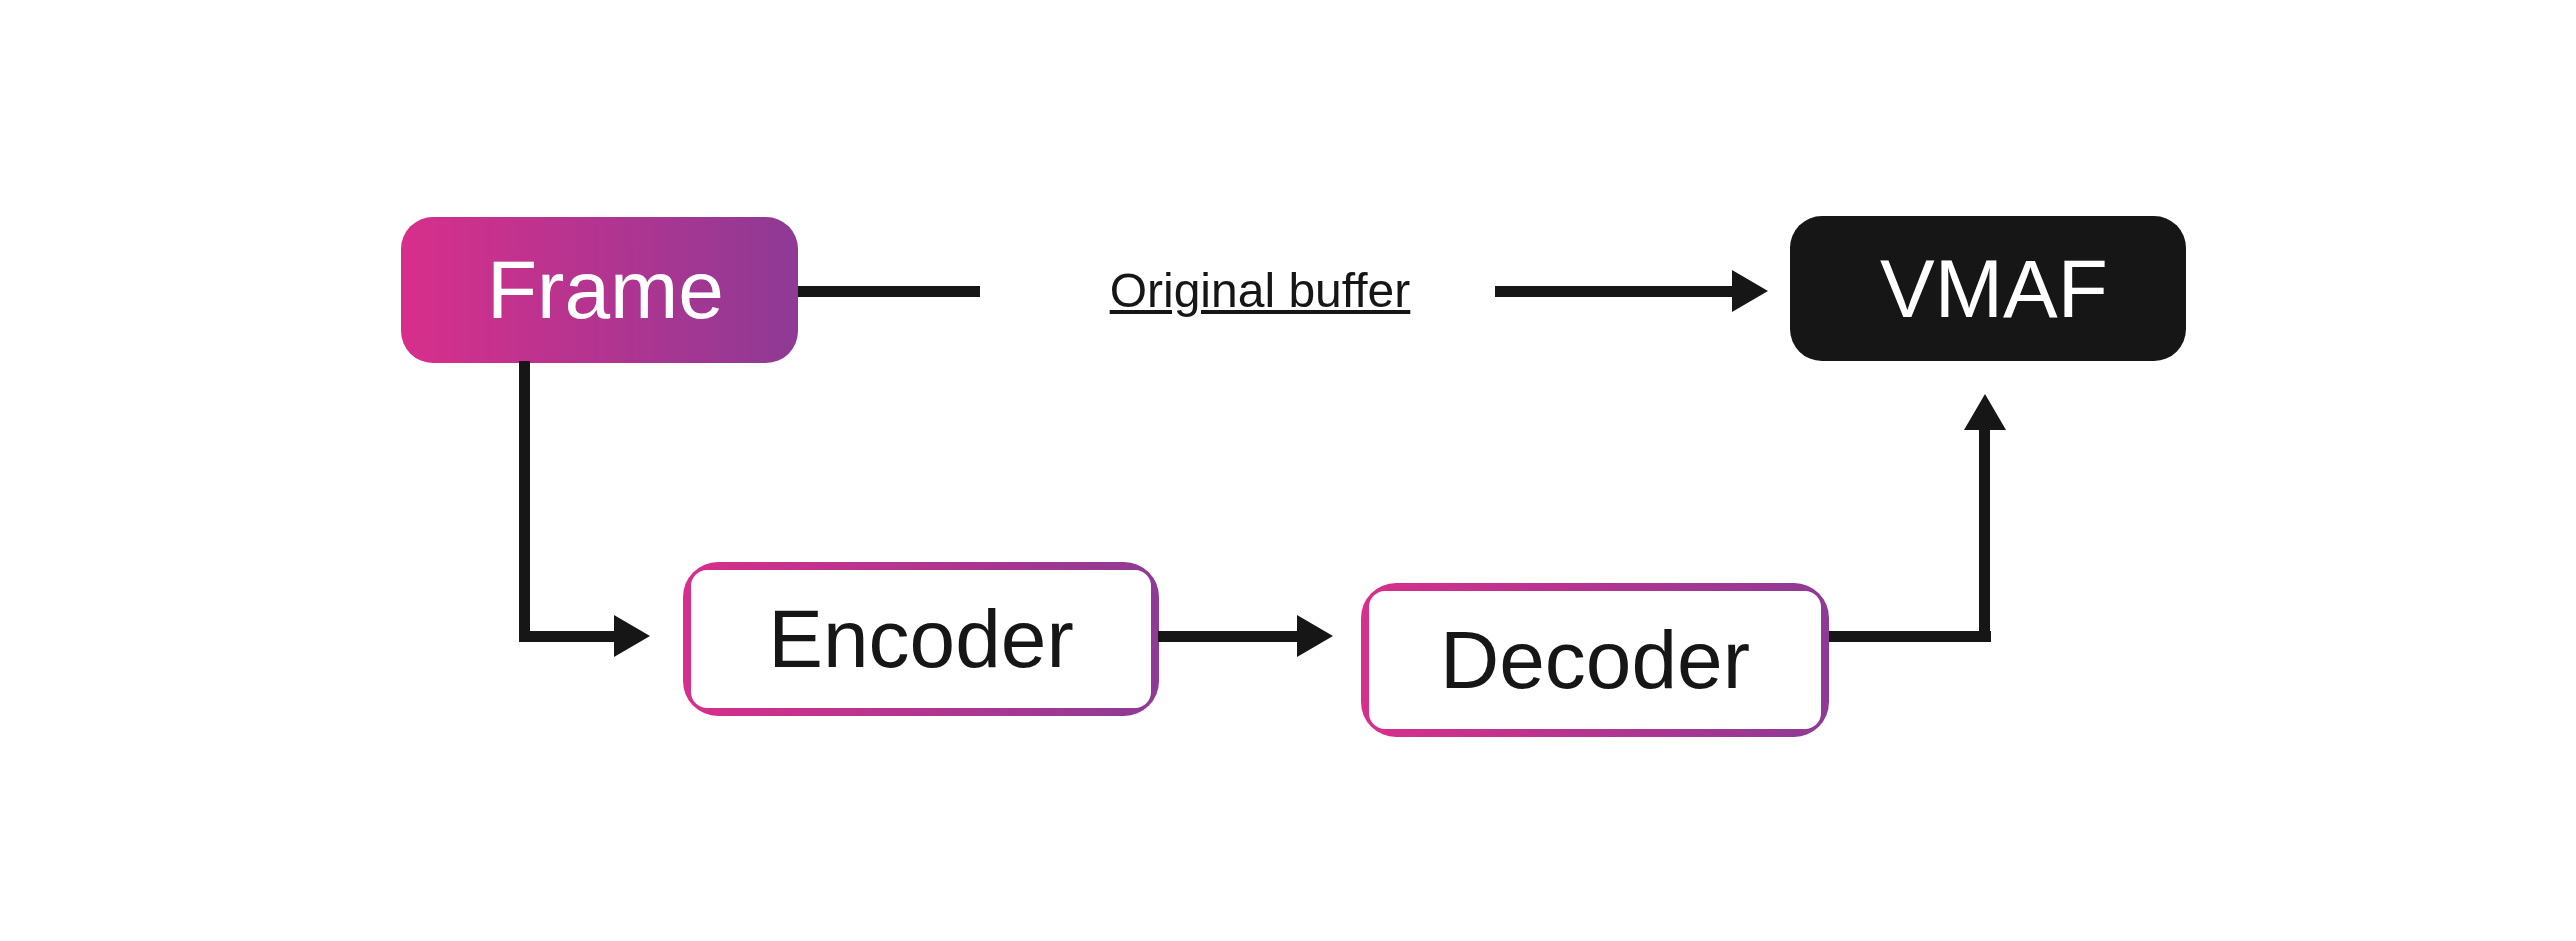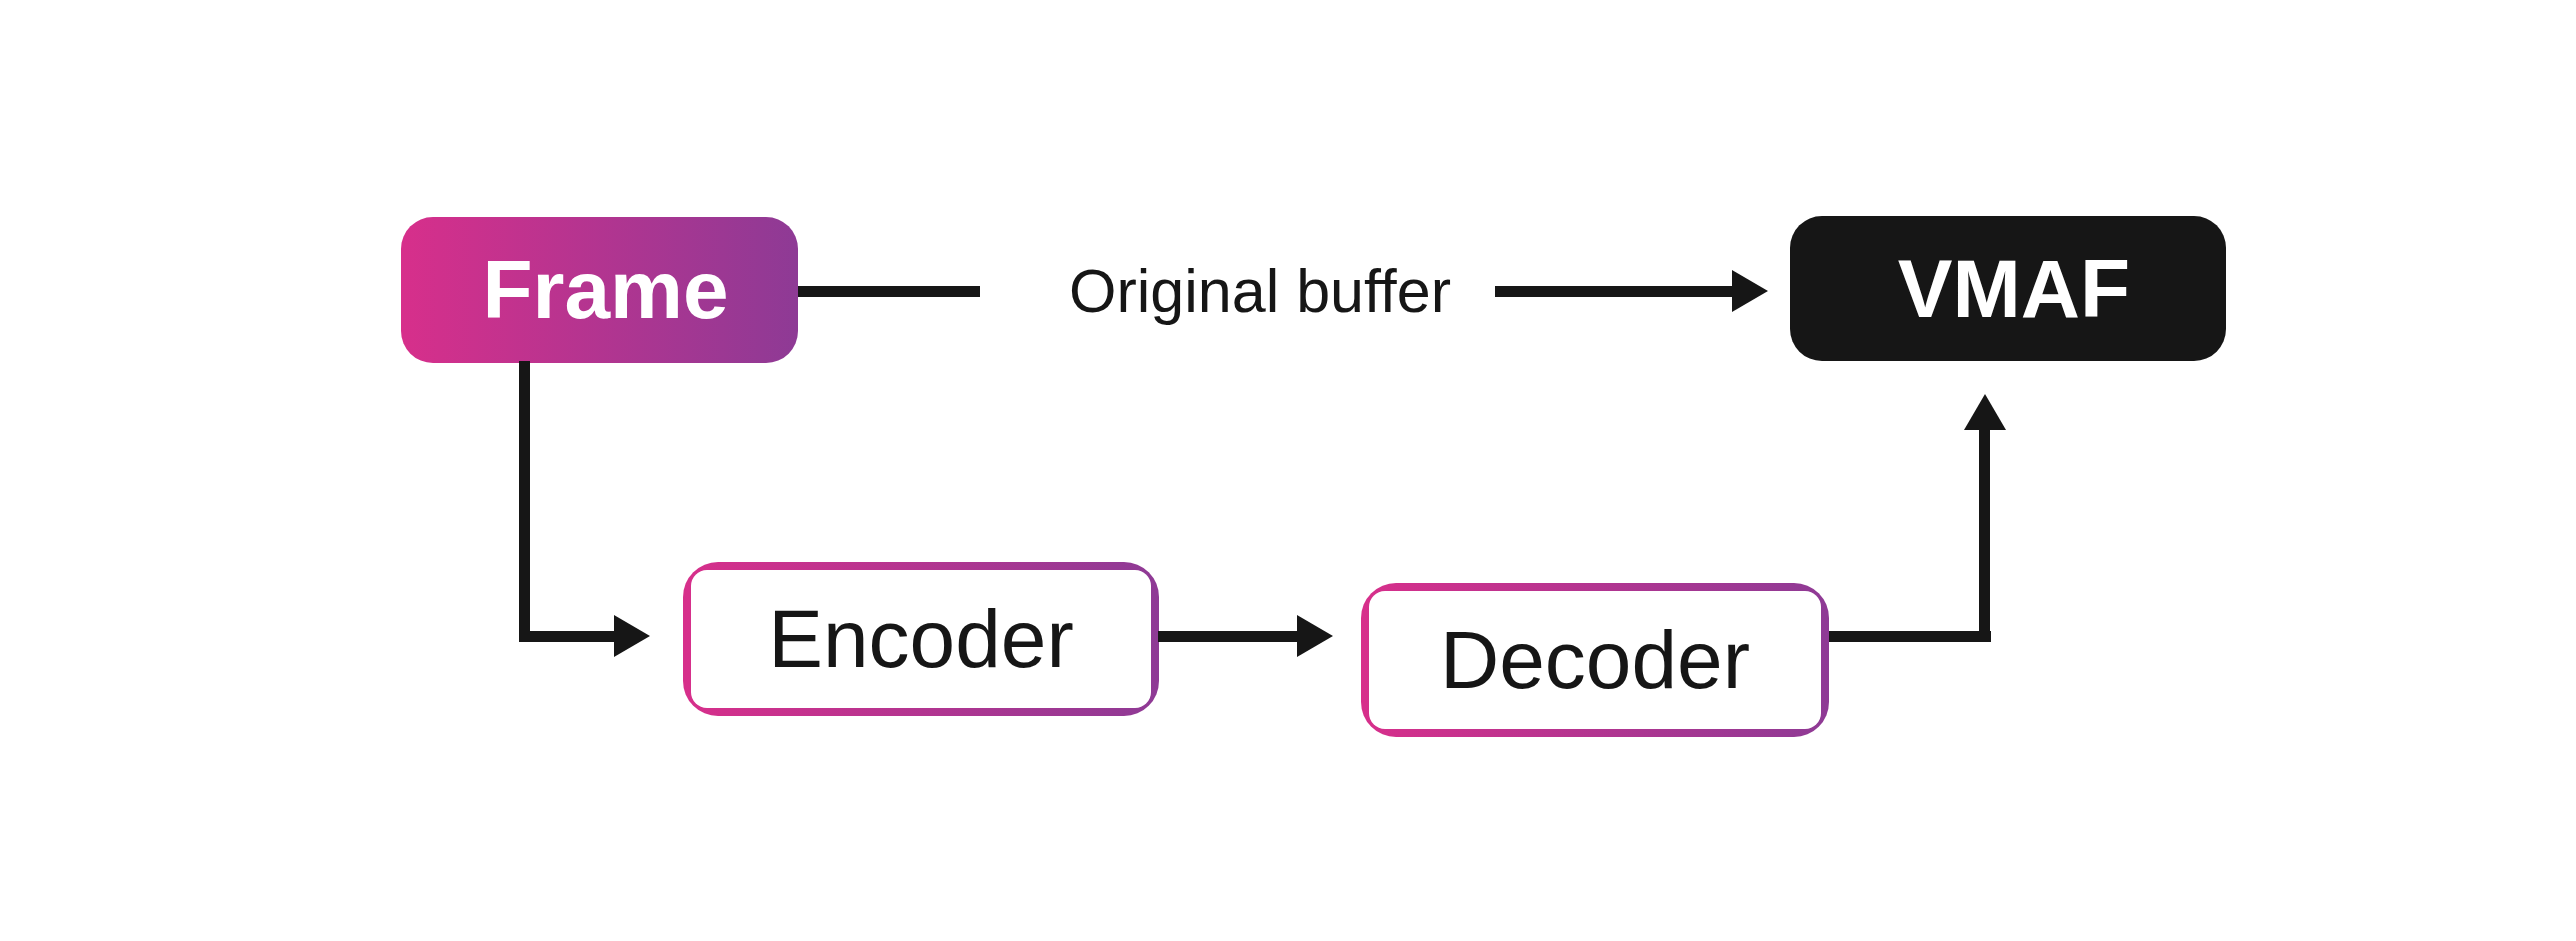--- a/index.html
+++ b/index.html
@@ -10,21 +10,21 @@
     --box_text_light:#ffffff;
   }
   *{margin:0;padding:0;box-sizing:border-box;}
   html,body{width:2576px;height:941px;background:var(--background);overflow:hidden;}
   body{font-family:"Liberation Sans", sans-serif;}
   .canvas{position:relative;width:2576px;height:941px;background:var(--background);}
 
   .node{
     position:absolute;
     display:flex;align-items:center;justify-content:center;
-    font-size:82px;line-height:1;font-weight:700;
+    font-size:82px;line-height:1;font-weight:400;
     white-space:nowrap;
     padding-left:12px;
   }
   .node-frame{
     background:linear-gradient(90deg, var(--pink), var(--purple));
     color:var(--box_text_light);
     border-radius:32px;
   }
   .node-vmaf{
     background:var(--ink);
@@ -53,28 +53,29 @@
     clip-path:polygon(0 0, 100% 50%, 0 100%);
   }
   .arrow-up{
     position:absolute;width:42px;height:36px;background:var(--ink);
     clip-path:polygon(50% 0, 100% 100%, 0 100%);
   }
 
   .edge-label{
     position:absolute;
     display:flex;align-items:center;justify-content:center;
-    font-size:61px;line-height:1;font-weight:400;
+    font-size:48px;line-height:1;font-weight:400;
     color:var(--ink);
     white-space:nowrap;
+    text-decoration:underline;
   }
 
   
   #frame-node   {left:401px;  top:217px; width:397px; height:146px;}
-  #vmaf-node    {left:1790px; top:216px; width:436px; height:145px;}
+  #vmaf-node    {left:1790px; top:216px; width:396px; height:145px;}
   #encoder-node {left:683px;  top:562px; width:476px; height:154px;}
   #decoder-node {left:1361px; top:583px; width:468px; height:154px;}
 
   #line-frame-to-label {left:798px; top:286px; width:182px; height:11px;}
   #label-original-buffer{left:983px; top:240px; width:554px; height:102px;}
   #line-label-to-vmaf  {left:1495px; top:286px; width:238px; height:11px;}
   #arrowhead-into-vmaf-left{left:1732px; top:270px;}
 
   #line-frame-down     {left:519px; top:361px; width:11px; height:280px;}
   #line-elbow-to-encoder{left:519px; top:631px; width:96px; height:11px;}

